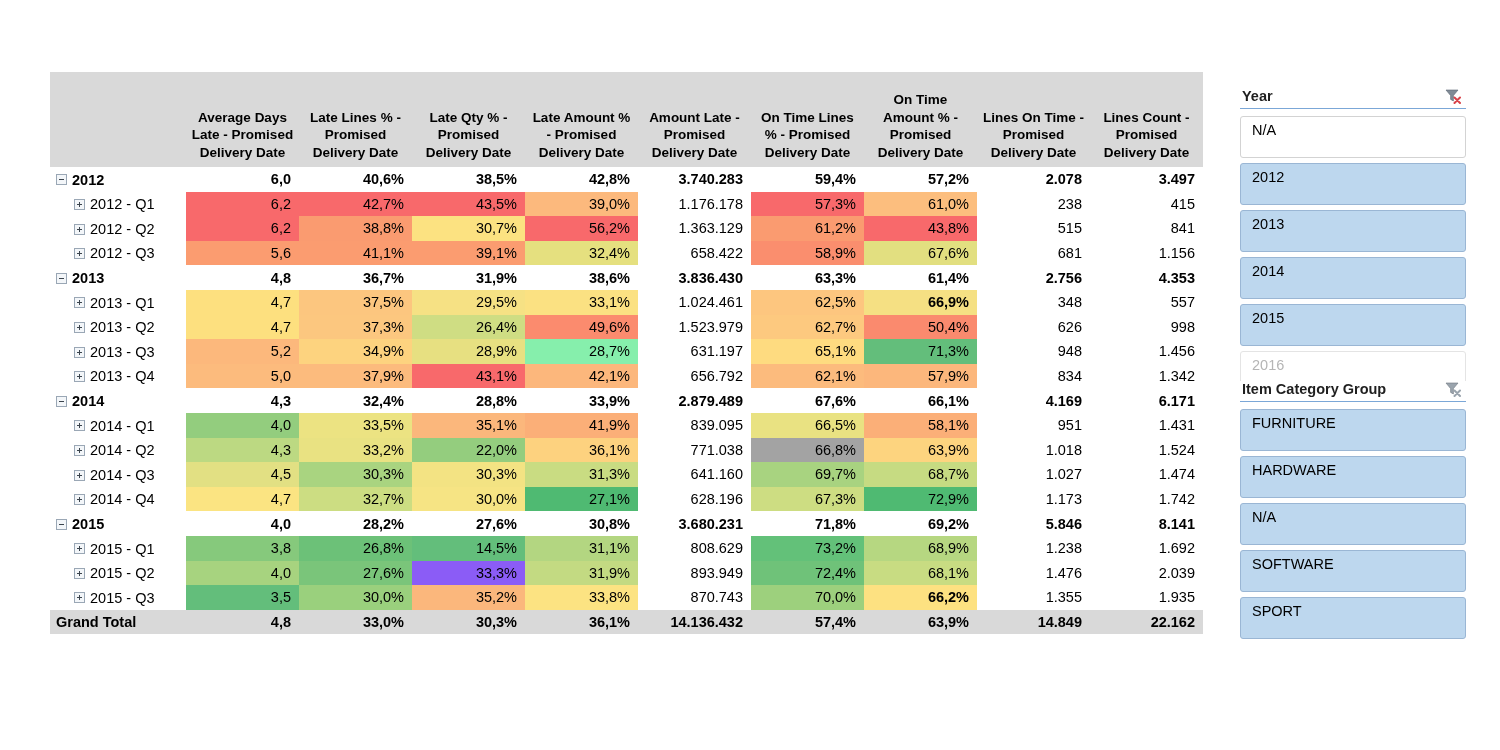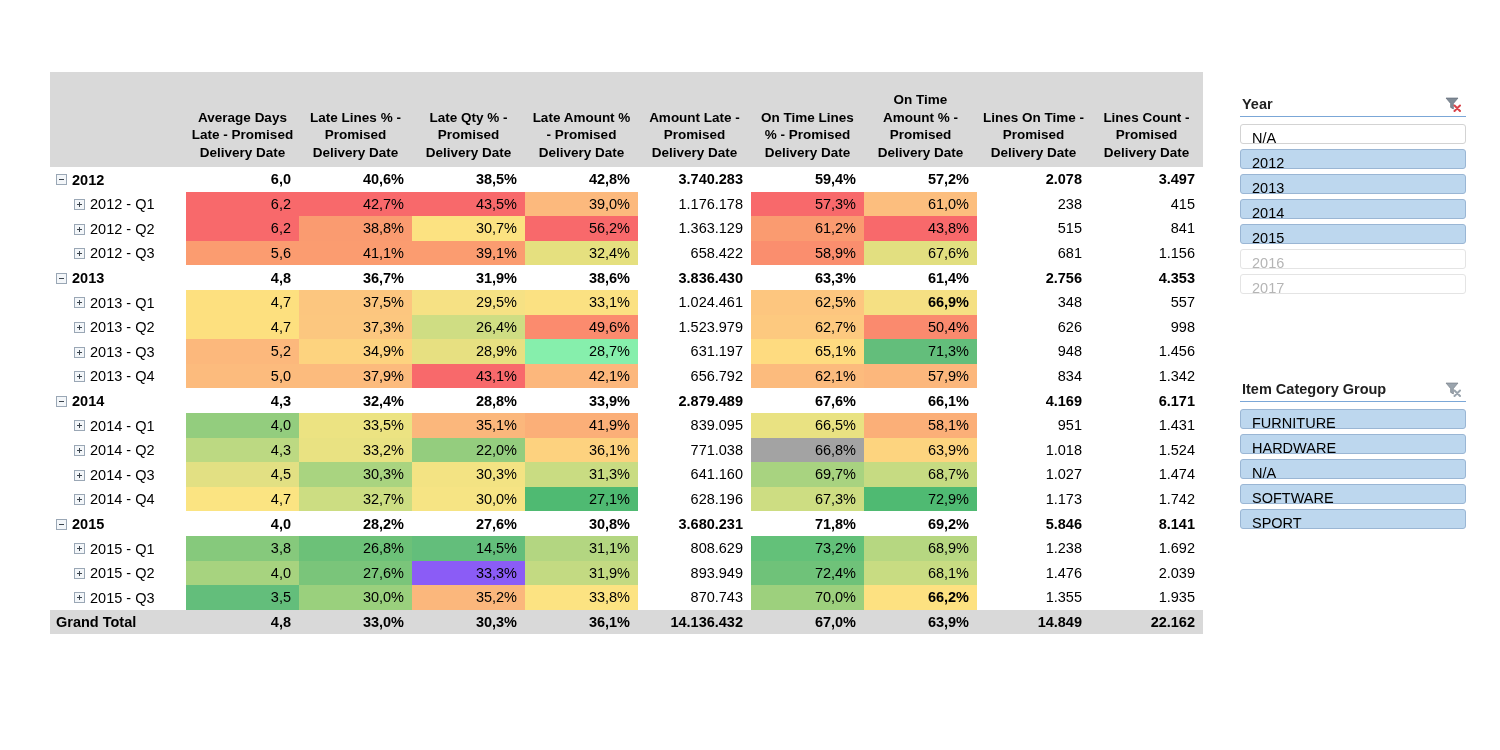--- a/index.html
+++ b/index.html
@@ -114,21 +114,21 @@
     align-items: center;
     justify-content: space-between;
     font-weight: bold;
     font-size: 14.5px;
     color: #1f1f1f;
     padding: 0 4px 4px 2px;
     border-bottom: 1.5px solid #7ba7d7;
   }
   .slicer-list { padding-top: 7px; }
   .slicer-item {
-    height: 20px;
+    height: 42px;
     line-height: 26px;
     margin-bottom: 5px;
     border-radius: 3px;
     padding-left: 11px;
     font-size: 14.5px;
     box-sizing: border-box;
   }
   .slicer-item.sel {
     background: #bdd7ee;
     border: 1px solid #9ab6d4;
@@ -395,29 +395,29 @@
           <td>1.355</td>
           <td>1.935</td>
         </tr>
         <tr class="total">
           <td class="lbl"><span class="txt">Grand Total</span></td>
           <td>4,8</td>
           <td>33,0%</td>
           <td>30,3%</td>
           <td>36,1%</td>
           <td>14.136.432</td>
-          <td>67,0%</td>
+          <td>57,4%</td>
           <td>63,9%</td>
           <td>14.849</td>
           <td>22.162</td>
         </tr>
       </tbody>
   </table>
 
-  <div class="slicer" id="slicer-0" style="left:1240px; top:96px;">
+  <div class="slicer" id="slicer-0" style="left:1240px; top:88px;">
     <div class="slicer-head">
       <span>Year</span>
       <span class="funnel">
         <svg class="funnel" viewBox="0 0 18 16" xmlns="http://www.w3.org/2000/svg">
           <polygon points="2,2 14,2 9.4,7.6 9.4,13 6.6,11.4 6.6,7.6" fill="#808b96" stroke="#5b6572" stroke-width="0.6"></polygon>
           <path d="M10.5,9.5 L16,15 M16,9.5 L10.5,15" stroke="#d9434a" stroke-width="2" stroke-linecap="round" fill="none"></path>
         </svg>
       </span>
     </div>
     <div class="slicer-list">

